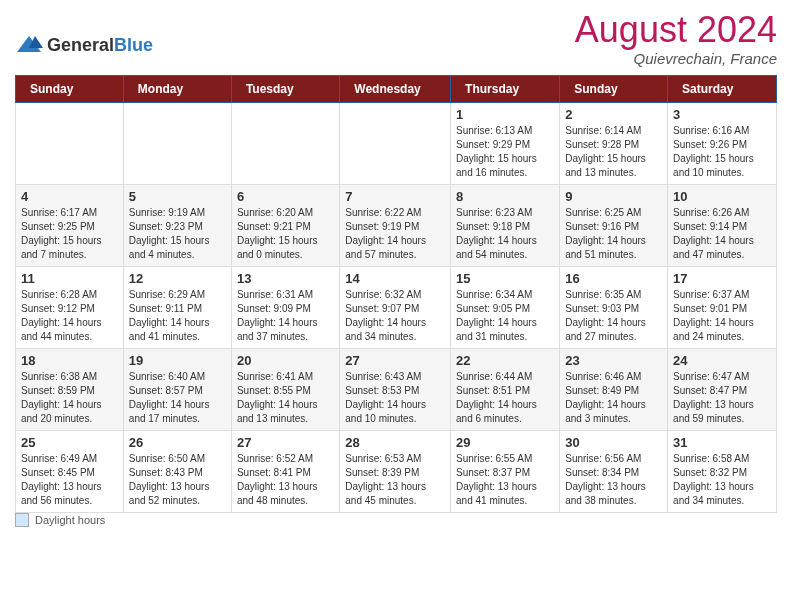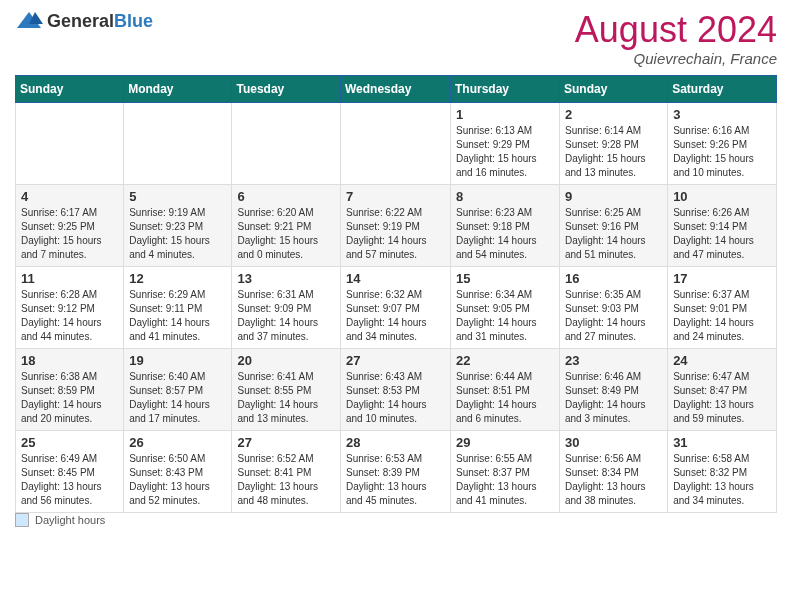--- a/index.html
+++ b/index.html
@@ -13,20 +13,21 @@
     .header {
       display: flex;
       justify-content: space-between;
       align-items: flex-start;
       margin-bottom: 8px;
     }
     .logo {
       display: flex;
       align-items: center;
       gap: 4px;
+      margin-top: 24px;
     }
     .logo-text-general {
       font-size: 18px;
       font-weight: bold;
       color: #333;
     }
     .logo-text-blue {
       font-size: 18px;
       font-weight: bold;
       color: #2e7abf;
@@ -48,25 +49,25 @@
       font-size: 15px;
       color: #555;
       font-style: italic;
     }
     .calendar {
       width: 100%;
       border-collapse: collapse;
       border: 1px solid #ccc;
     }
     .calendar th {
-      background-color: #0f766e;
+      background-color: #7f1d1d;
       color: #fff;
       font-size: 12px;
       font-weight: bold;
-      padding: 6px 4px;
+      padding: 6px 14px;
       text-align: left;
       border: 1px solid #2060a0;
     }
     .calendar td {
       vertical-align: top;
       padding: 4px 5px;
       border: 1px solid #ddd;
       font-size: 10px;
       color: #333;
       width: 113px;

